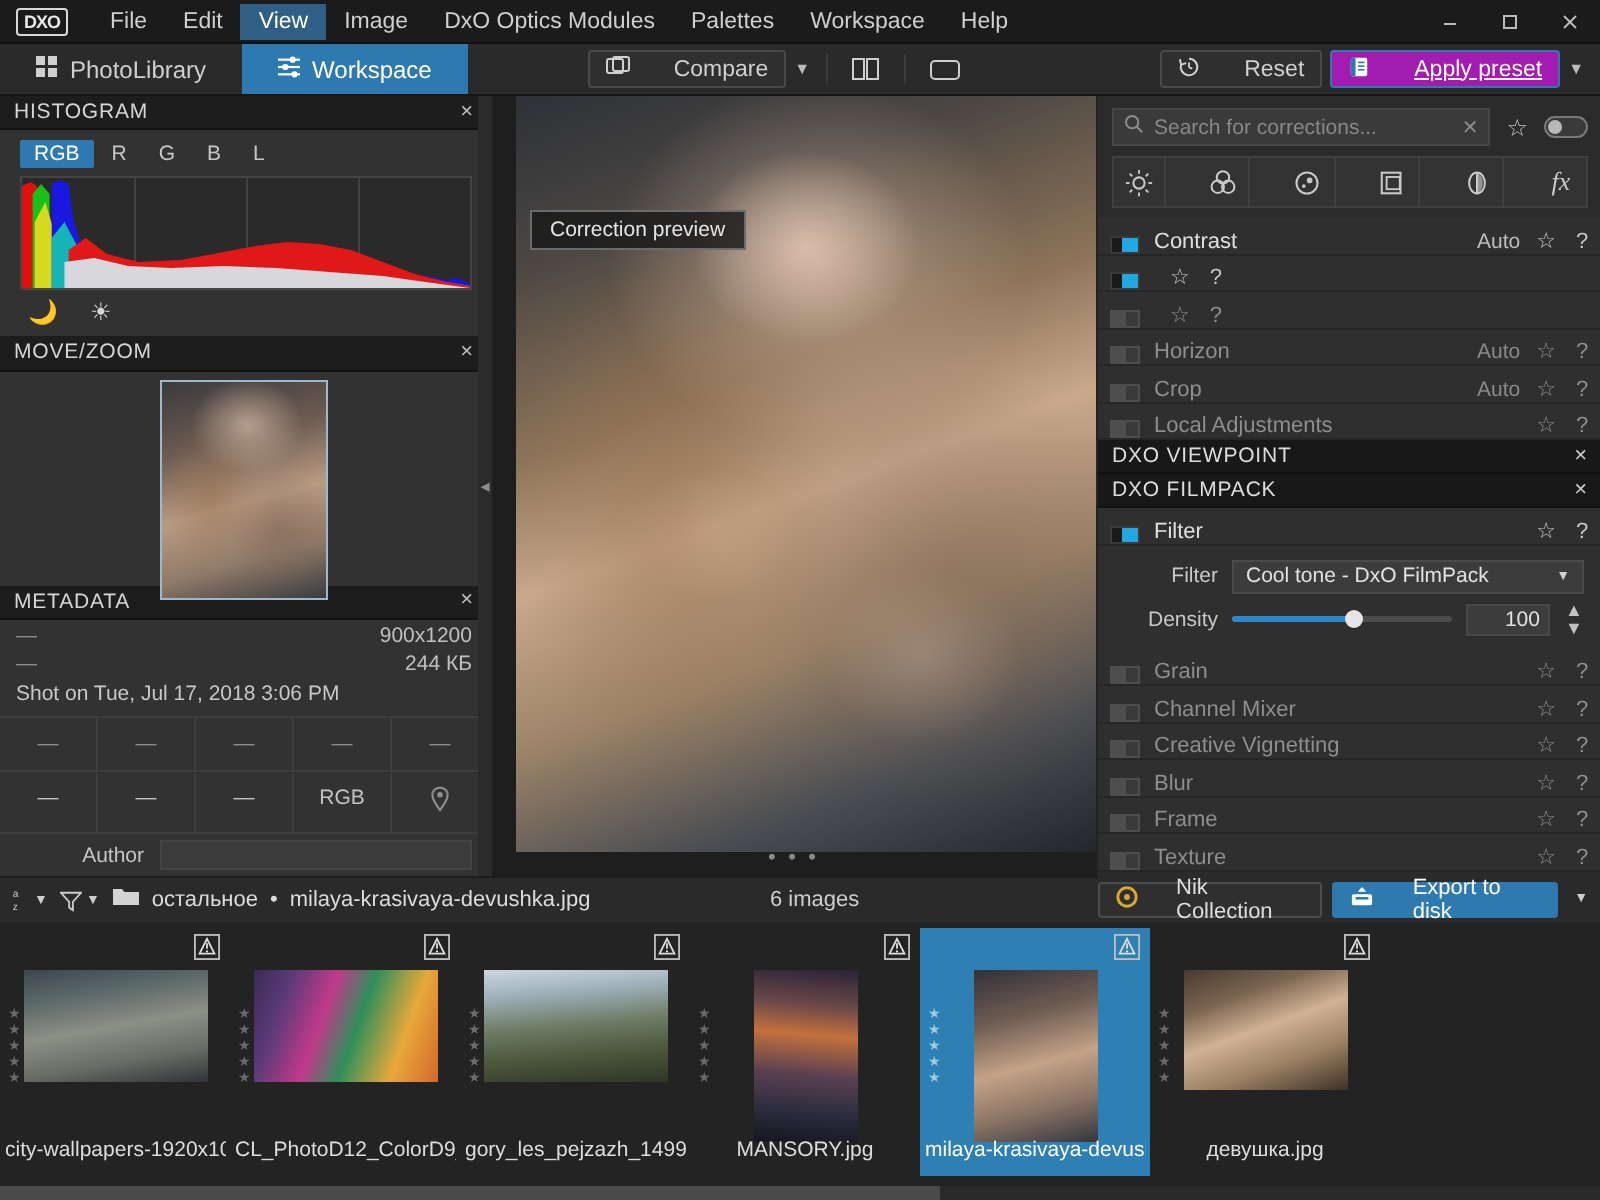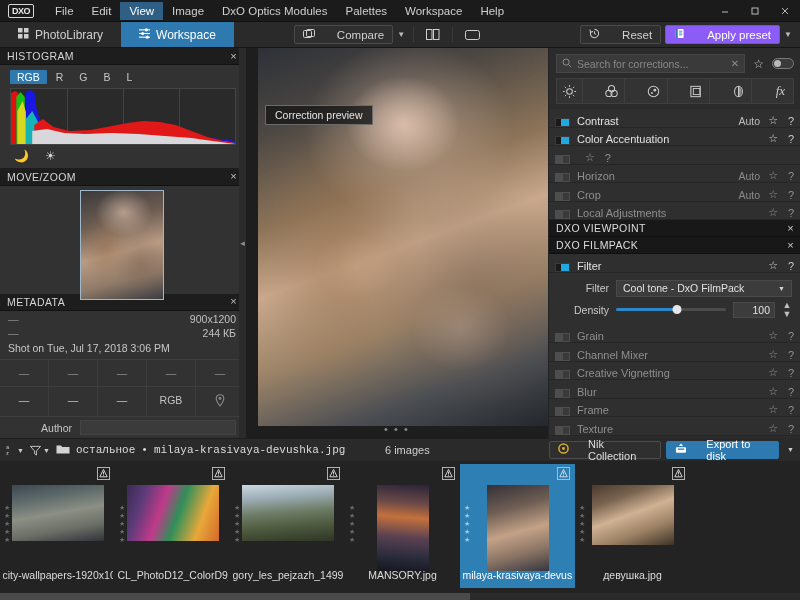--- a/index.html
+++ b/index.html
@@ -56,21 +56,21 @@
     padding: 0 8px; margin: 3px 0;
     border: 1px solid #4a4a4a; border-radius: 2px;
     font-size: 11.5px; color: #d0d0d0; background: #2f2f2f;
   }
   .tb-caret { font-size: 8px; color: #bbb; padding: 0 4px; display:flex; align-items:center; }
   .tb-icon-btn {
     display: flex; align-items: center; justify-content: center;
     width: 26px; margin: 3px 2px; color: #cfcfcf;
   }
   .tb-sep { width: 1px; background: #3a3a3a; margin: 5px 4px; }
-  .tb-btn.accent { background: #8b5cf6; border-color: #2e7ab0; color: #fff; }
+  .tb-btn.accent { background: #a21caf; border-color: #2e7ab0; color: #fff; text-decoration: underline; }
   .tb-right { display: flex; align-items: stretch; padding-right: 4px; }
 
   
   .leftpanel {
     position: absolute; top: 48px; left: 0; width: 245px; height: 390px;
     background: #2b2b2b; border-right: 1px solid #161616;
     display: flex; flex-direction: column;
   }
   .panel-head {
     height: 19px; background: #1d1d1d;
@@ -255,21 +255,21 @@
 
   
   .crumbbar {
     position: absolute; top: 438px; left: 0; width: 549px; height: 23px;
     background: #2a2a2a; display: flex; align-items: center;
     padding-left: 6px; gap: 6px; border-top: 1px solid #1d1d1d;
   }
   .sort-ic { display: flex; align-items: center; gap: 2px; color: #cdcdcd; font-size: 8px; }
   .sort-ic .caret { font-size: 7px; }
   .folder-ic { color: #d3d3d3; }
-  .crumb-text { font-size: 11px; color: #dcdcdc; font-family: Liberation Mono, monospace; }
+  .crumb-text { font-size: 11px; color: #dcdcdc; }
   .crumb-count {
     position: absolute; left: 385px; font-size: 11px; color: #cfcfcf;
   }
 
   
   .filmstrip {
     position: absolute; top: 461px; left: 0; width: 800px; height: 139px;
     background: #232323; display: flex;
   }
   .film-item {
@@ -581,21 +581,20 @@
     <div class="corr-list" id="corr-list">
         <div class="corr-row">
           <span class="sw on"></span>
           <span class="corr-name">Contrast</span>
           <span class="corr-auto">Auto</span>
           <span class="corr-star">☆</span>
           <span class="corr-q">?</span>
         </div>
         <div class="corr-row">
           <span class="sw on"></span>
-          <span class="corr-name">Color Accentuation</span>
           <span class="corr-auto"></span>
           <span class="corr-star">☆</span>
           <span class="corr-q">?</span>
         </div>
         <div class="corr-row disabled">
           <span class="sw off"></span>
           <span class="corr-auto"></span>
           <span class="corr-star">☆</span>
           <span class="corr-q">?</span>
         </div>

